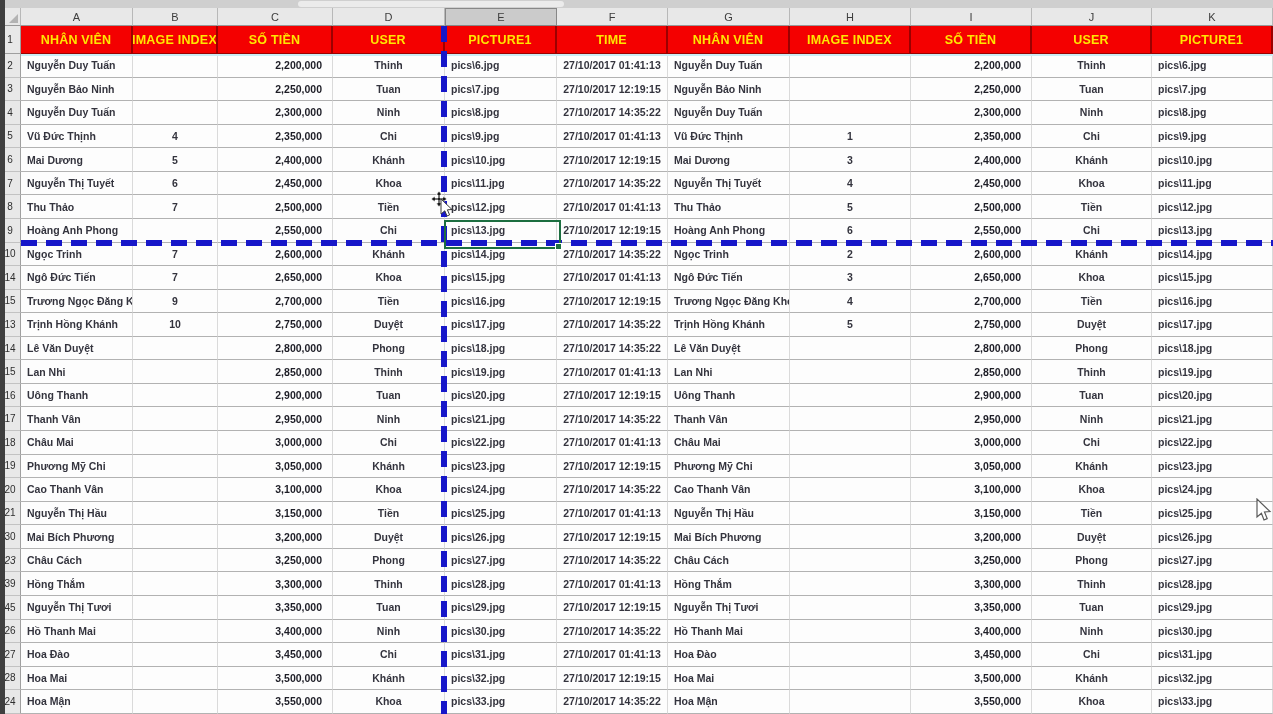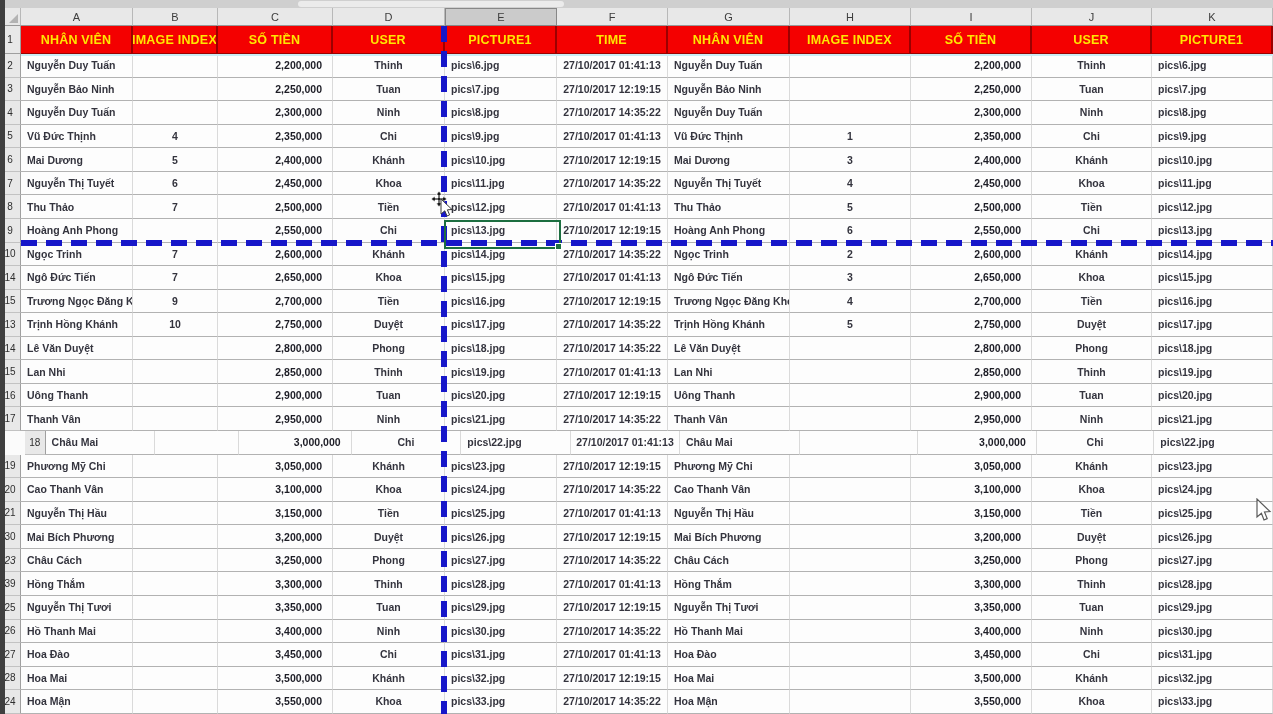--- a/index.html
+++ b/index.html
@@ -305,21 +305,21 @@
         <div class="c ar" style="width: 115px;">2,950,000</div>
         <div class="c ac" style="width: 112px;">Ninh</div>
         <div class="c al" style="width: 112px;">pics\21.jpg</div>
         <div class="c ac" style="width: 111px;">27/10/2017 14:35:22</div>
         <div class="c al" style="width: 122px;">Thanh Vân</div>
         <div class="c ac" style="width: 121px;"></div>
         <div class="c ar" style="width: 121px;">2,950,000</div>
         <div class="c ac" style="width: 120px;">Ninh</div>
         <div class="c al" style="width: 121px;">pics\21.jpg</div>
       </div>
-      <div class="r" style="height: 23.571px; padding-left: 25px;">
+      <div class="r" style="height: 23.571px;">
         <div class="c g" style="width: 21px;">18</div>
         <div class="c al" style="width: 112px;">Châu Mai</div>
         <div class="c ac" style="width: 85px;"></div>
         <div class="c ar" style="width: 115px;">3,000,000</div>
         <div class="c ac" style="width: 112px;">Chi</div>
         <div class="c al" style="width: 112px;">pics\22.jpg</div>
         <div class="c ac" style="width: 111px;">27/10/2017 01:41:13</div>
         <div class="c al" style="width: 122px;">Châu Mai</div>
         <div class="c ac" style="width: 121px;"></div>
         <div class="c ar" style="width: 121px;">3,000,000</div>
@@ -404,21 +404,21 @@
         <div class="c ac" style="width: 112px;">Thinh</div>
         <div class="c al" style="width: 112px;">pics\28.jpg</div>
         <div class="c ac" style="width: 111px;">27/10/2017 01:41:13</div>
         <div class="c al" style="width: 122px;">Hồng Thắm</div>
         <div class="c ac" style="width: 121px;"></div>
         <div class="c ar" style="width: 121px;">3,300,000</div>
         <div class="c ac" style="width: 120px;">Thinh</div>
         <div class="c al" style="width: 121px;">pics\28.jpg</div>
       </div>
       <div class="r" style="height: 23.571px;">
-        <div class="c g" style="width: 21px;">25</div>
+        <div class="c g" style="width: 21px;">45</div>
         <div class="c al" style="width: 112px;">Nguyễn Thị Tươi</div>
         <div class="c ac" style="width: 85px;"></div>
         <div class="c ar" style="width: 115px;">3,350,000</div>
         <div class="c ac" style="width: 112px;">Tuan</div>
         <div class="c al" style="width: 112px;">pics\29.jpg</div>
         <div class="c ac" style="width: 111px;">27/10/2017 12:19:15</div>
         <div class="c al" style="width: 122px;">Nguyễn Thị Tươi</div>
         <div class="c ac" style="width: 121px;"></div>
         <div class="c ar" style="width: 121px;">3,350,000</div>
         <div class="c ac" style="width: 120px;">Tuan</div>

